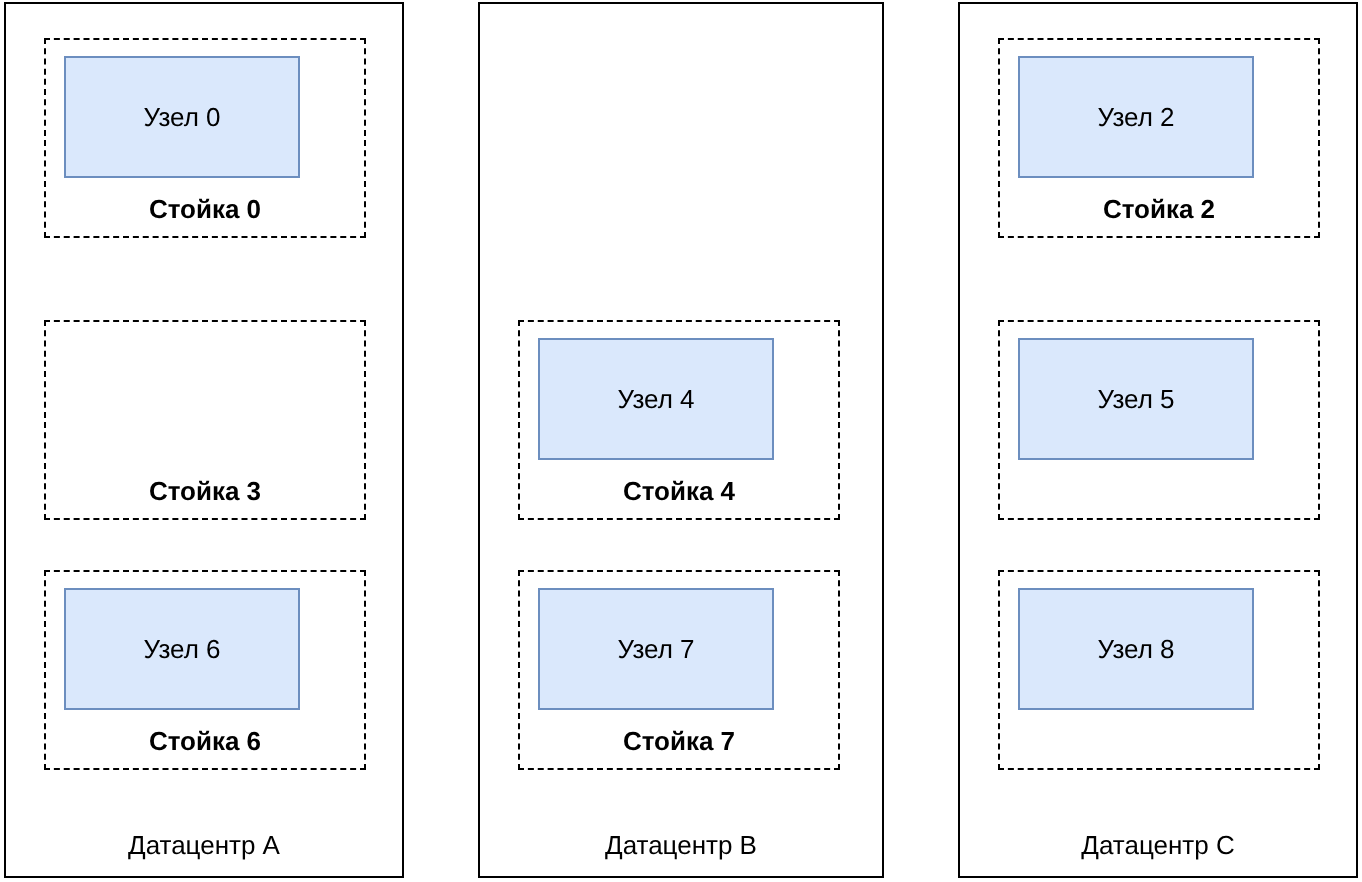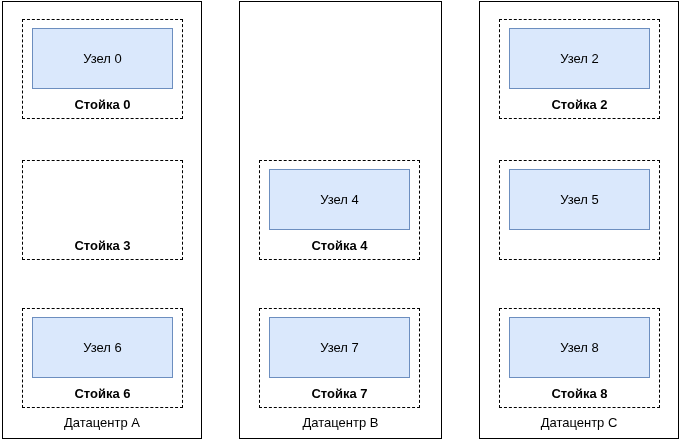--- a/index.html
+++ b/index.html
@@ -37,26 +37,26 @@
   .rack {
     position: absolute;
     left: 19px;
     width: 161px;
     height: 100px;
     border: 1px dashed var(--line, #000);
     background: var(--background, #fff);
   }
   .rack-1 { top: 17px; }
   .rack-2 { top: 158px; }
-  .rack-3 { top: 306px; }
+  .rack-3 { top: 283px; }
   .node {
     position: absolute;
     left: 9px;
     top: 8px;
-    width: 141px;
+    width: 118px;
     height: 61px;
     background: var(--node-fill, #dae8fc);
     border: 1px solid var(--node-border, #6c8ebf);
     display: flex;
     align-items: center;
     justify-content: center;
     text-align: center;
   }
   .rack-label {
     position: absolute;
@@ -123,18 +123,17 @@
     </div>
     <div class="rack rack-2">
       <div class="node">
         <span>Узел 5</span>
       </div>
     </div>
     <div class="rack rack-3">
       <div class="node">
         <span>Узел 8</span>
       </div>
-      <div class="rack-label">Стойка 8</div>
     </div>
     <div class="dc-label">Датацентр C</div>
   </div>
 
 </div>
 
 </body></html>

